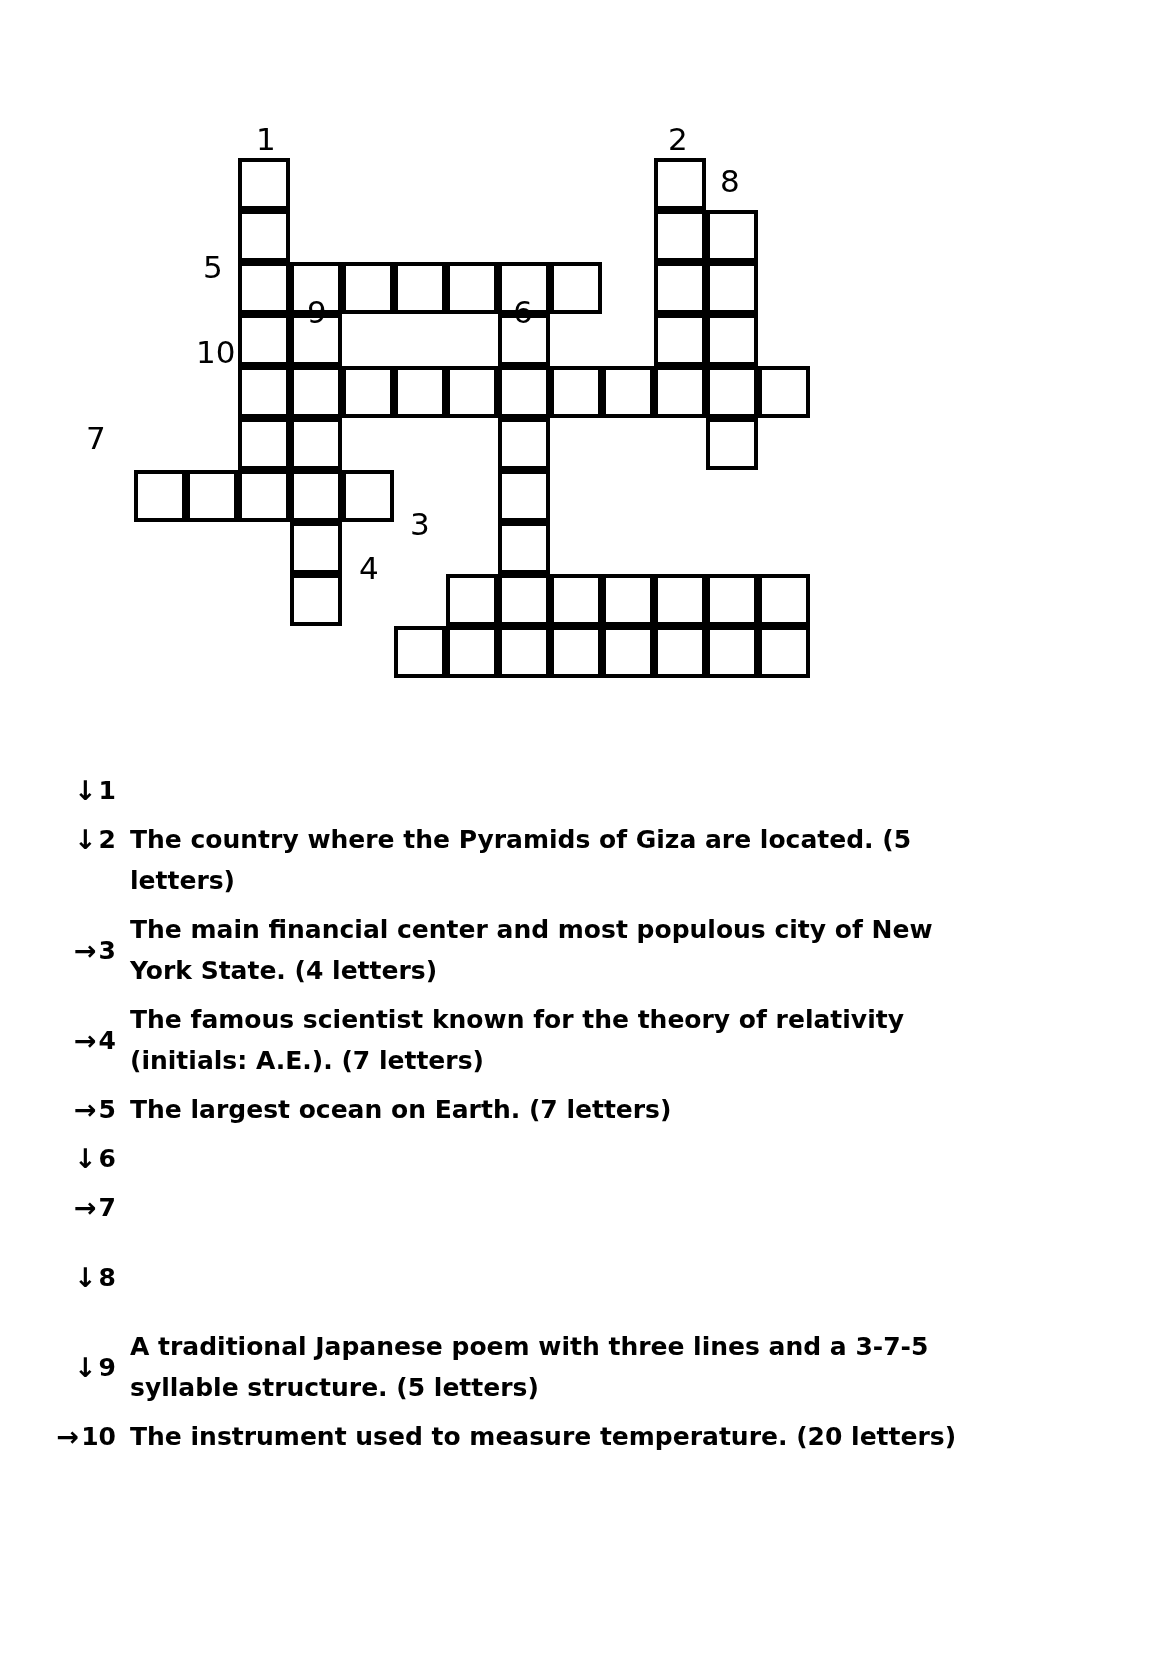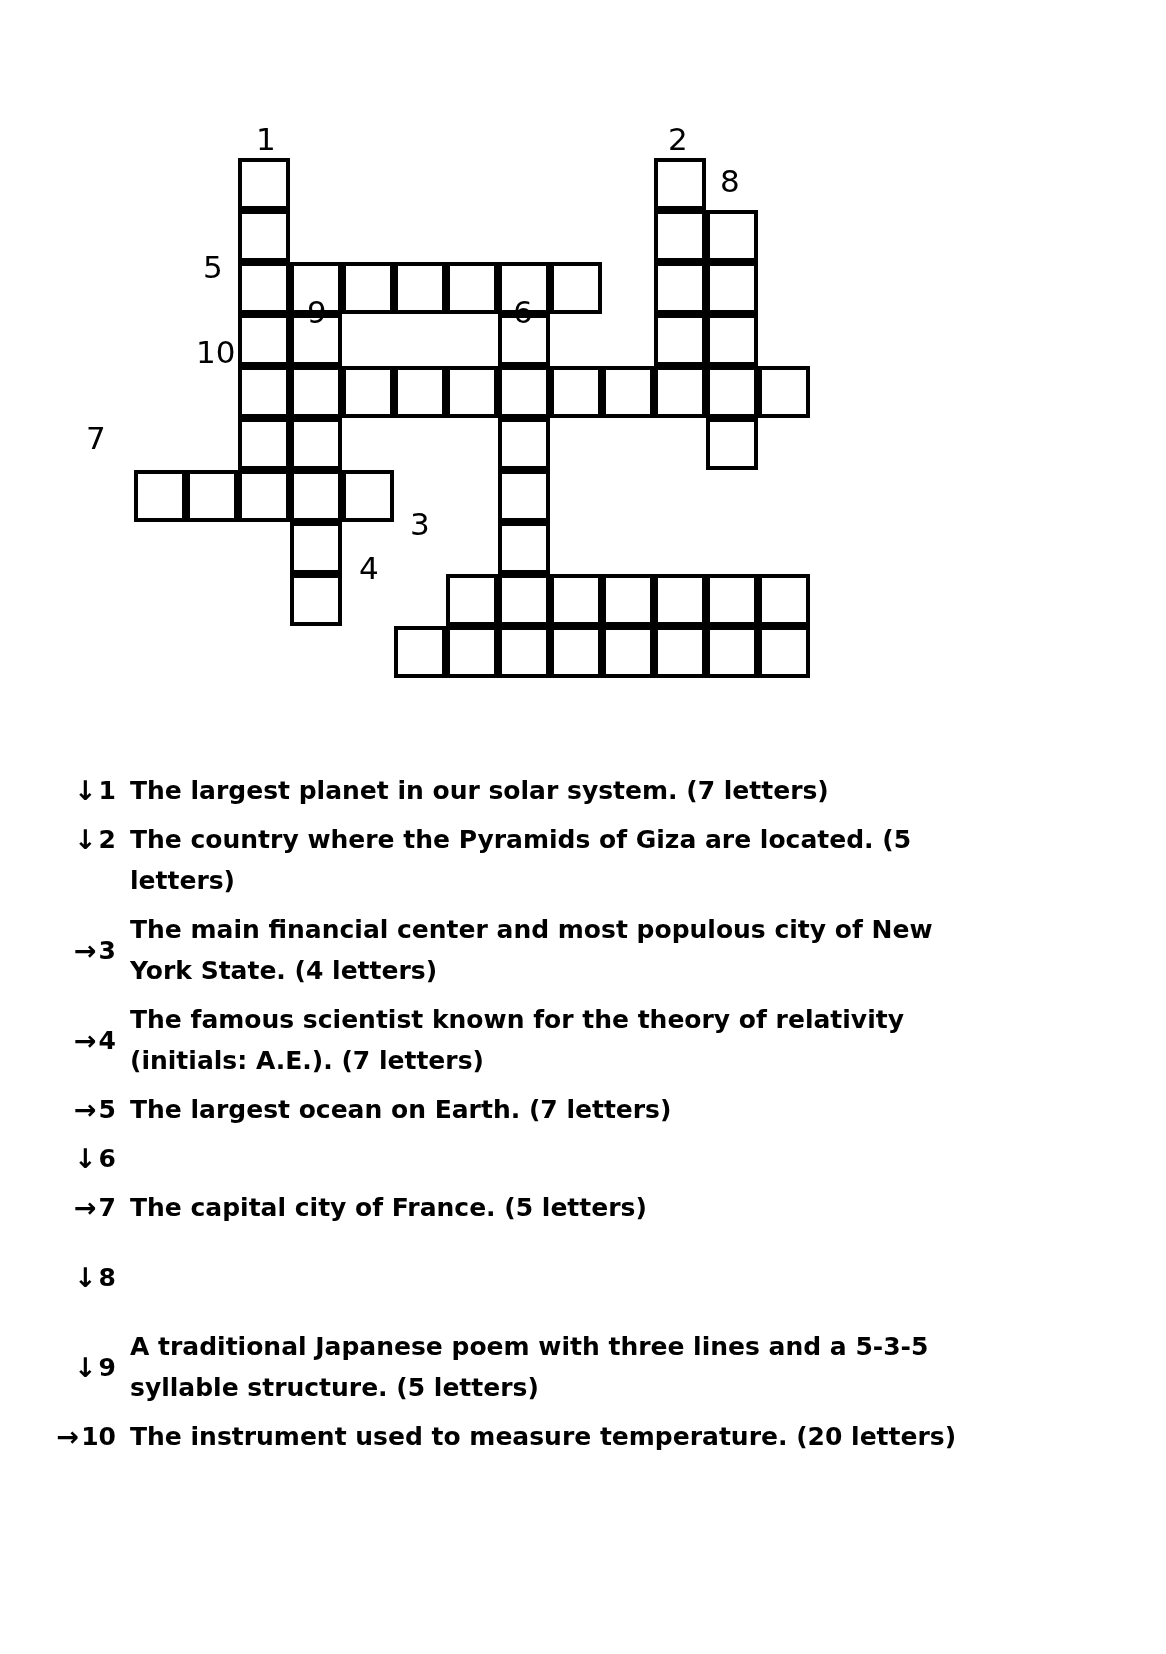--- a/index.html
+++ b/index.html
@@ -152,21 +152,20 @@
     <div class="clue-number" style="left: 410px; top: 509px;">3</div>
     <div class="clue-number" style="left: 359px; top: 553px;">4</div>
   </div>
 
 <div id="clues">
     <div class="clue-row">
       <div class="clue-key">
         <span class="clue-arrow">↓</span>
         <span>1</span>
       </div>
-      <div class="clue-text">The largest planet in our solar system. (7 letters)</div>
     </div>
     <div class="clue-row">
       <div class="clue-key">
         <span class="clue-arrow">↓</span>
         <span>2</span>
       </div>
       <div class="clue-text">The country where the Pyramids of Giza are located. (5 letters)</div>
     </div>
     <div class="clue-row two-line">
       <div class="clue-key">
@@ -193,34 +192,33 @@
       <div class="clue-key">
         <span class="clue-arrow">↓</span>
         <span>6</span>
       </div>
     </div>
     <div class="clue-row">
       <div class="clue-key">
         <span class="clue-arrow">→</span>
         <span>7</span>
       </div>
-      <div class="clue-text">The capital city of France. (5 letters)</div>
     </div>
     <div class="clue-row two-line">
       <div class="clue-key">
         <span class="clue-arrow">↓</span>
         <span>8</span>
       </div>
     </div>
     <div class="clue-row two-line">
       <div class="clue-key">
         <span class="clue-arrow">↓</span>
         <span>9</span>
       </div>
-      <div class="clue-text">A traditional Japanese poem with three lines and a 5-3-5 syllable structure. (5 letters)</div>
+      <div class="clue-text">A traditional Japanese poem with three lines and a 3-7-5 syllable structure. (5 letters)</div>
     </div>
     <div class="clue-row">
       <div class="clue-key">
         <span class="clue-arrow">→</span>
         <span>10</span>
       </div>
       <div class="clue-text">The instrument used to measure temperature. (20 letters)</div>
     </div>
   </div>
 

